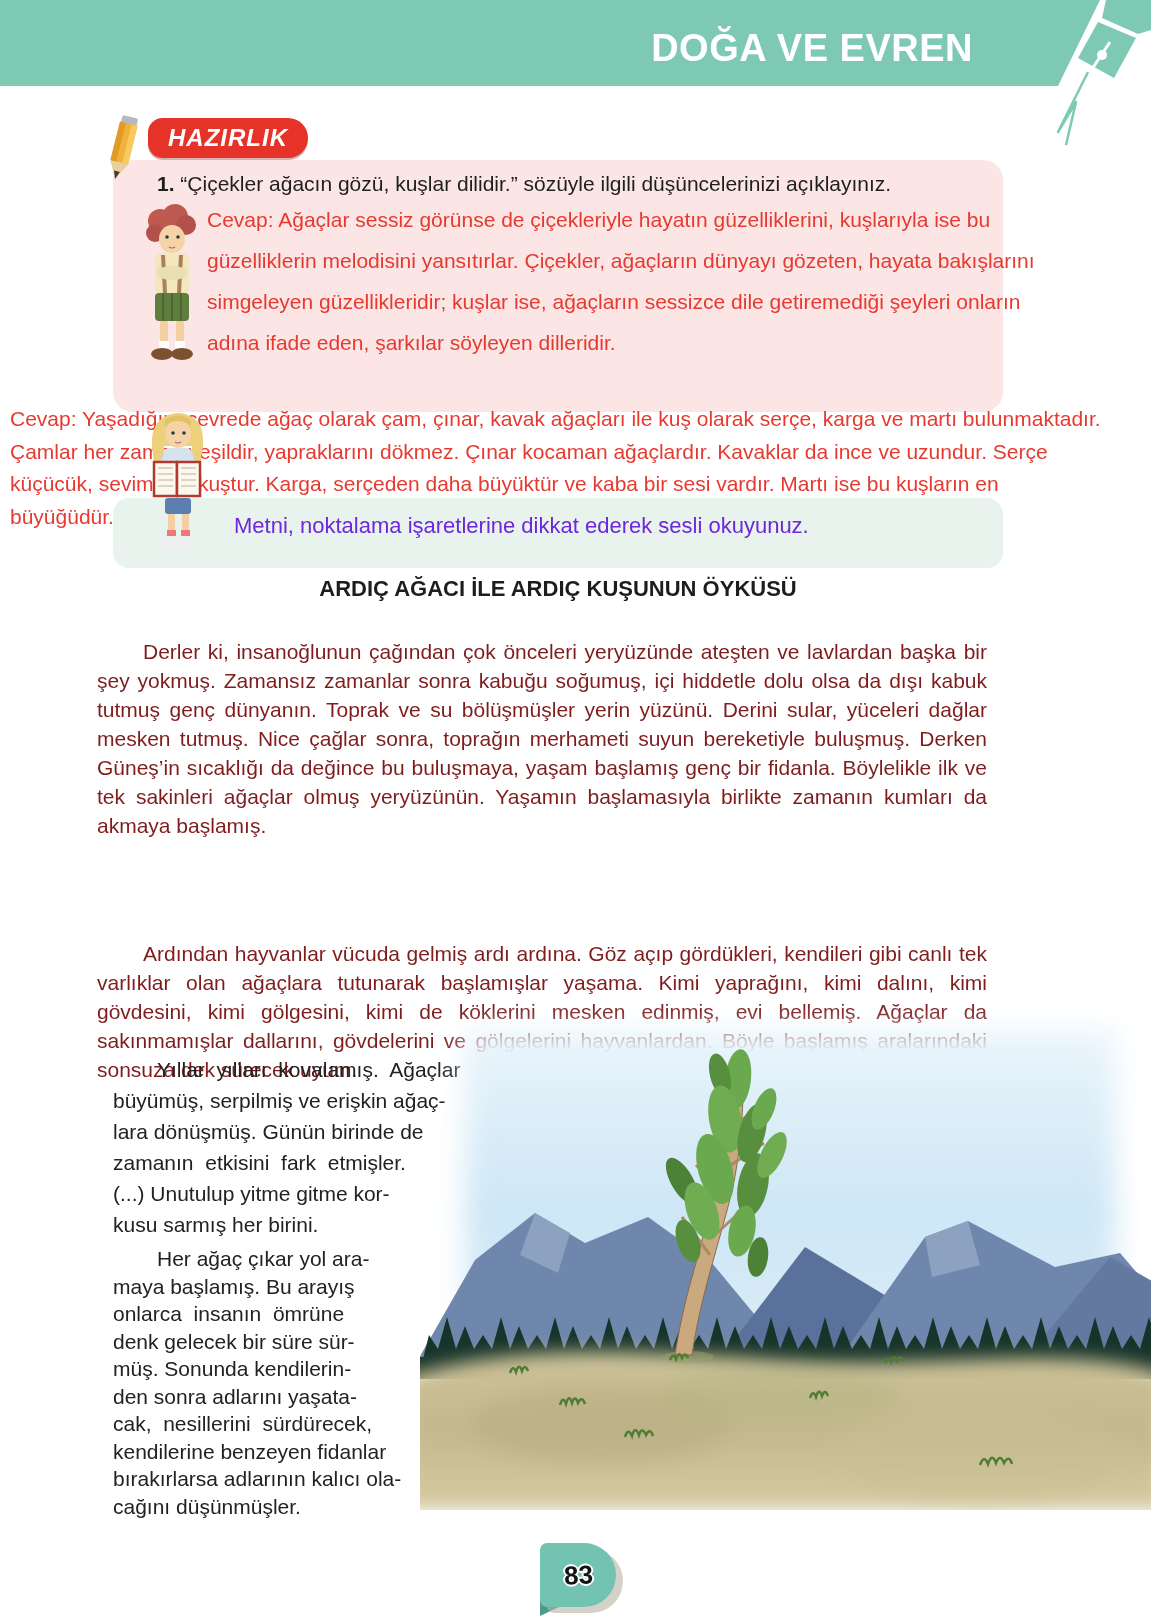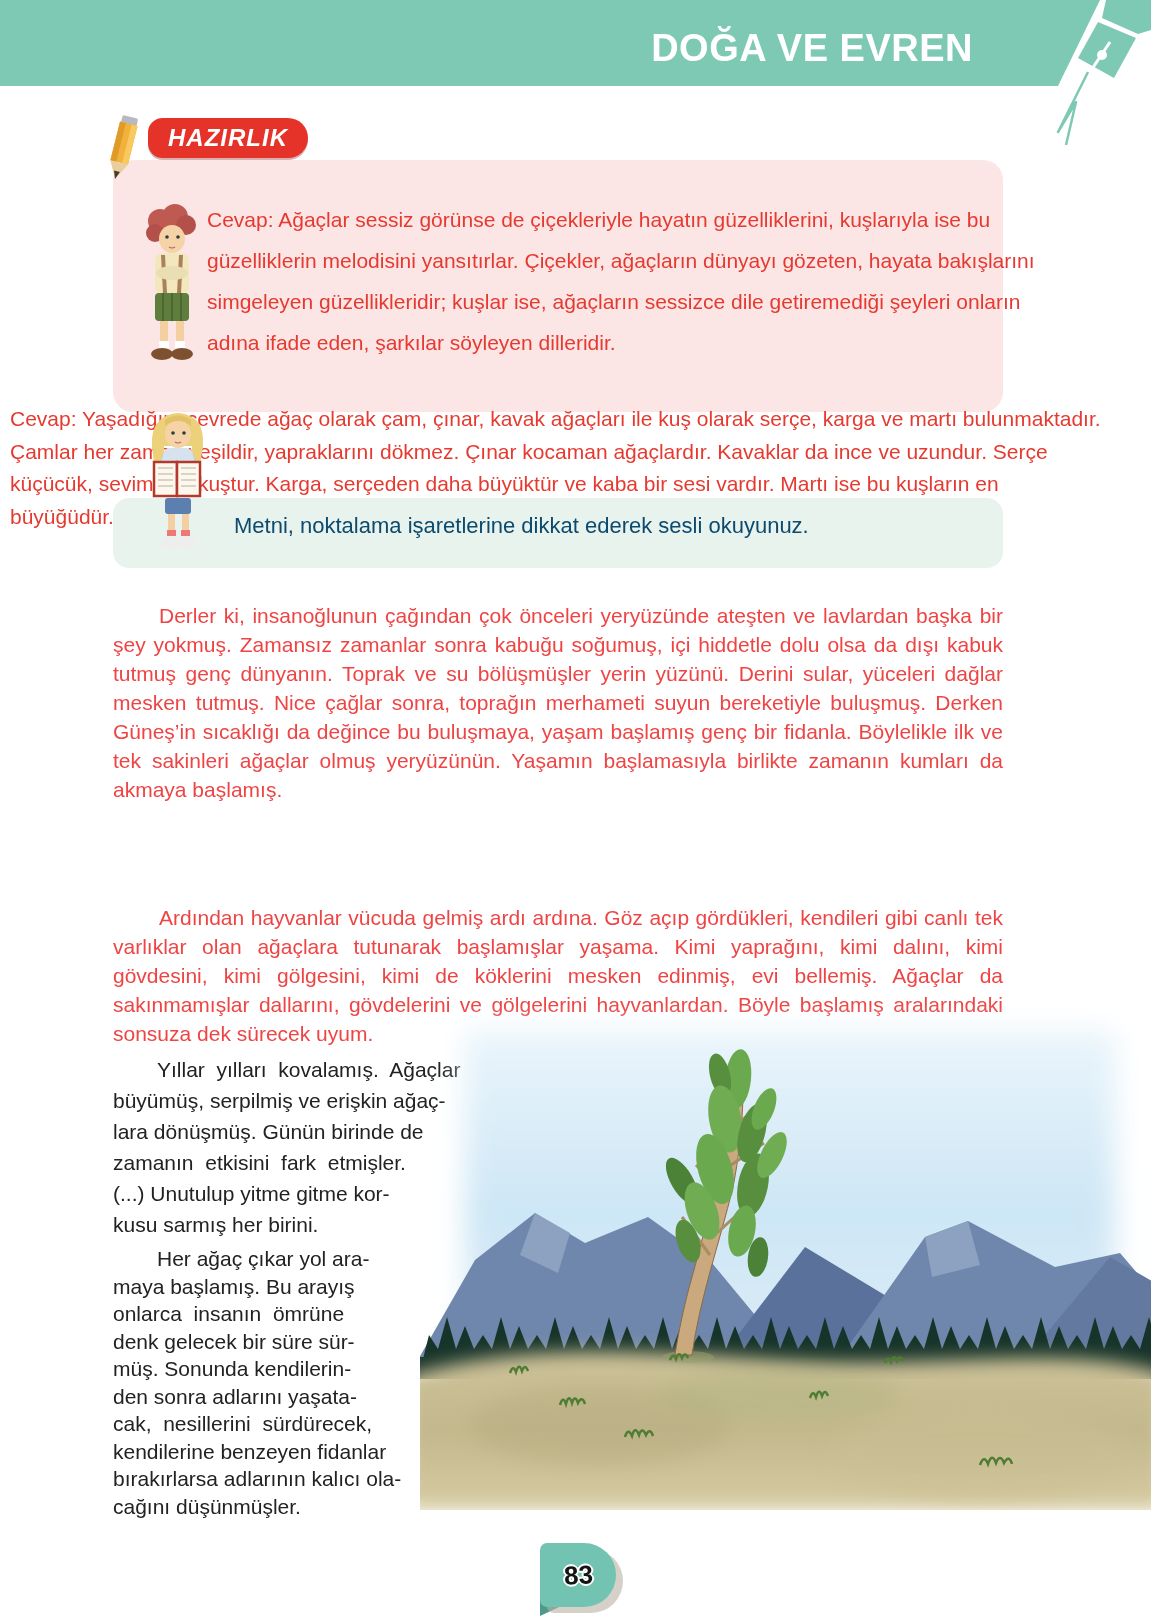--- a/index.html
+++ b/index.html
@@ -37,25 +37,25 @@
   .a1{left:207px;top:199px;}
   .q2{left:140px;top:355px;width:860px;line-height:32px;}
   .q2 .q-text{white-space:pre;}
   .a2{left:10px;top:403px;line-height:32.5px;}
 
   .boy-character{left:130px;top:203px;width:84px;height:162px;}
   .girl-character{left:132px;top:406px;width:92px;height:146px;}
 
   
   .mint-box{left:113px;top:498px;width:890px;height:70px;background:#e9f3ee;border-radius:16px;}
-  .instruction-text{left:234px;top:513px;font-size:22px;color:#0c4a6e;}
+  .instruction-text{left:234px;top:513px;font-size:22px;color:#6d28d9;}
 
   
   .story-title{left:113px;top:576px;width:890px;text-align:center;font-weight:bold;font-size:22px;color:#1d1d1d;}
-  .para{left:113px;width:890px;font-size:21px;line-height:29px;text-align:justify;text-indent:46px;color:#ef4444;}
+  .para{left:97px;width:890px;font-size:21px;line-height:29px;text-align:justify;text-indent:46px;color:#7f1d1d;margin-top:36px;}
   .p1{top:601px;}
   .p2{top:814px;}
   .p3{top:903px;}
   .para-col{left:113px;width:348px;font-size:21px;color:#222;white-space:pre;text-indent:44px;}
   .p4{top:1054px;line-height:31px;}
   .p5{top:1245px;line-height:27.5px;}
 
   
   .illustration{left:420px;top:1005px;width:731px;height:505px;}
 
@@ -98,20 +98,24 @@
     <g transform="rotate(14 23 37)">
       <rect x="15" y="6" width="16" height="8" rx="2" fill="#b8b8c0"></rect>
       <rect x="14" y="13" width="18" height="40" fill="#f2b13a"></rect>
       <rect x="14" y="13" width="6" height="40" fill="#e09a28"></rect>
       <rect x="26" y="13" width="6" height="40" fill="#f7c95e"></rect>
       <polygon points="14,53 32,53 23,70" fill="#e8cfa0"></polygon>
       <polygon points="20,62 26,62 23,70" fill="#4a3a2a"></polygon>
     </g>
   </svg>
 
+  <div class="abs q-line q1">
+    <span class="q-num">1.</span>
+    <span>“Çiçekler ağacın gözü, kuşlar dilidir.” sözüyle ilgili düşüncelerinizi açıklayınız.</span>
+  </div>
 
   <div class="abs answer-red a1">Cevap: Ağaçlar sessiz görünse de çiçekleriyle hayatın güzelliklerini, kuşlarıyla ise bu
 güzelliklerin melodisini yansıtırlar. Çiçekler, ağaçların dünyayı gözeten, hayata bakışlarını
 simgeleyen güzellikleridir; kuşlar ise, ağaçların sessizce dile getiremediği şeyleri onların
 adına ifade eden, şarkılar söyleyen dilleridir.</div>
 
   <svg class="abs boy-character" viewBox="0 0 84 162">
     <circle cx="30" cy="18" r="12" fill="#bf5a52"></circle>
     <circle cx="45" cy="14" r="13" fill="#bf5a52"></circle>
     <circle cx="56" cy="22" r="10" fill="#b3504a"></circle>
@@ -171,20 +175,21 @@
     </g>
     <rect x="33" y="92" width="26" height="16" rx="3" fill="#5b7fae"></rect>
     <rect x="36" y="108" width="7" height="22" fill="#f3cfa2"></rect>
     <rect x="50" y="108" width="7" height="22" fill="#f3cfa2"></rect>
     <rect x="35" y="124" width="9" height="6" fill="#e77"></rect>
     <rect x="49" y="124" width="9" height="6" fill="#e77"></rect>
     <ellipse cx="39" cy="137" rx="10" ry="6" fill="#eeeeee"></ellipse>
     <ellipse cx="55" cy="137" rx="10" ry="6" fill="#eeeeee"></ellipse>
   </svg>
 
+  <div class="abs story-title">ARDIÇ AĞACI İLE ARDIÇ KUŞUNUN ÖYKÜSÜ</div>
   <div class="abs para p1">Derler ki, insanoğlunun çağından çok önceleri yeryüzünde ateşten ve lavlardan başka bir şey yokmuş. Zamansız zamanlar sonra kabuğu soğumuş, içi hiddetle dolu olsa da dışı kabuk tutmuş genç dünyanın. Toprak ve su bölüşmüşler yerin yüzünü. Derini sular, yüceleri dağlar mesken tutmuş. Nice çağlar sonra, toprağın merhameti suyun bereketiyle buluşmuş. Derken Güneş’in sıcaklığı da değince bu buluşmaya, yaşam başlamış genç bir fidanla. Böylelikle ilk ve tek sakinleri ağaçlar olmuş yeryüzünün. Yaşamın başlamasıyla birlikte zamanın kumları da akmaya başlamış.</div>
   <div class="abs para p3">Ardından hayvanlar vücuda gelmiş ardı ardına. Göz açıp gördükleri, kendileri gibi canlı tek varlıklar olan ağaçlara tutunarak başlamışlar yaşama. Kimi yaprağını, kimi dalını, kimi gövdesini, kimi gölgesini, kimi de köklerini mesken edinmiş, evi bellemiş. Ağaçlar da sakınmamışlar dallarını, gövdelerini ve gölgelerini hayvanlardan. Böyle başlamış aralarındaki sonsuza dek sürecek uyum.</div>
   <div class="abs para-col p4">Yıllar  yılları  kovalamış.  Ağaçlar
 büyümüş, serpilmiş ve erişkin ağaç-
 lara dönüşmüş. Günün birinde de
 zamanın  etkisini  fark  etmişler.
 (...) Unutulup yitme gitme kor-
 kusu sarmış her birini.</div>
   <div class="abs para-col p5">Her ağaç çıkar yol ara-
 maya başlamış. Bu arayış

